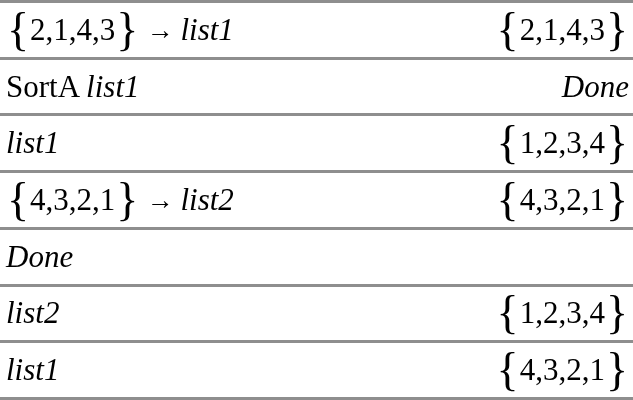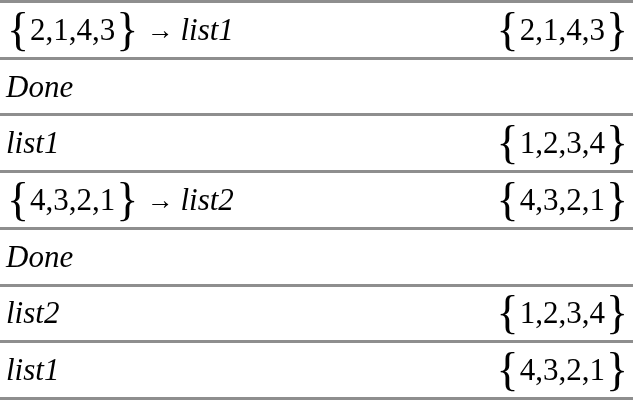--- a/index.html
+++ b/index.html
@@ -53,20 +53,21 @@
 </head>
 <body>
 
 <div class="screen" id="screen">
   <div class="row">
     <div class="expr expr-input"><span class="seg-brace">{</span><span class="seg-plain">2,1,4,3</span><span class="seg-brace">}</span><span class="seg-arrow">→</span><span class="seg-var">list1</span></div>
     <div class="expr expr-result"><span class="seg-brace">{</span><span class="seg-plain">2,1,4,3</span><span class="seg-brace">}</span></div>
   </div>
 
   <div class="row">
+    <div class="expr expr-input"><span class="seg-plain">SortA </span><span class="seg-var">list1</span></div>
     <div class="expr expr-result"><span class="seg-var">Done</span></div>
   </div>
 
   <div class="row">
     <div class="expr expr-input"><span class="seg-var">list1</span></div>
     <div class="expr expr-result"><span class="seg-brace">{</span><span class="seg-plain">1,2,3,4</span><span class="seg-brace">}</span></div>
   </div>
 
   <div class="row">
     <div class="expr expr-input"><span class="seg-brace">{</span><span class="seg-plain">4,3,2,1</span><span class="seg-brace">}</span><span class="seg-arrow">→</span><span class="seg-var">list2</span></div>

